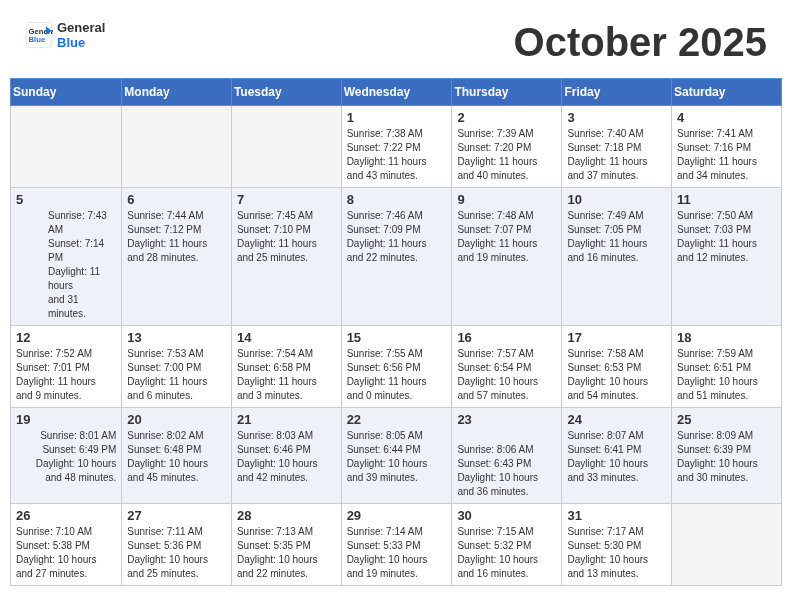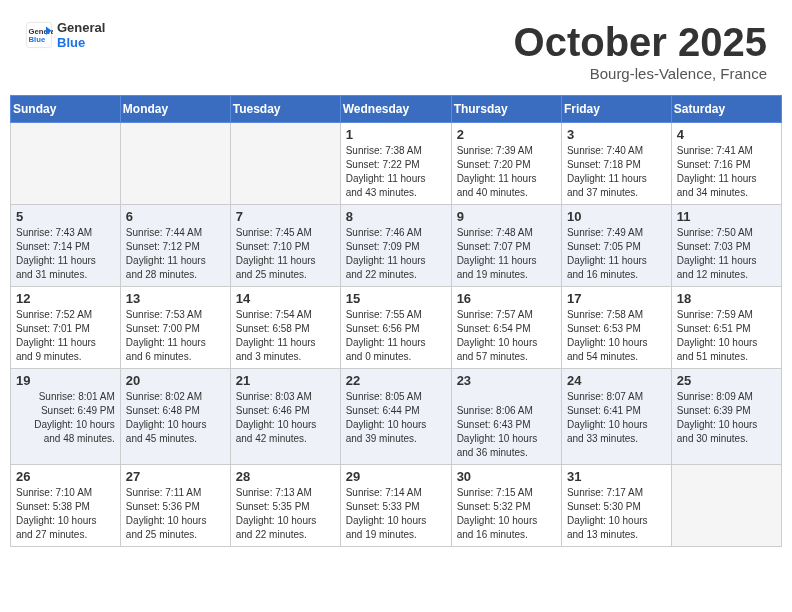--- a/index.html
+++ b/index.html
@@ -91,21 +91,20 @@
       <text x="5" y="30" font-size="11" font-weight="bold" fill="#1a73e8">Blue</text>
       <polygon points="30,8 38,14 30,20" fill="#1a73e8"></polygon>
     </svg>
     <div>
       <div style="font-size:13px;font-weight:bold;color:#333;">General</div>
       <div style="font-size:13px;font-weight:bold;color:#1a73e8;">Blue</div>
     </div>
   </div>
   <div class="title-block">
     <div class="month-title">October 2025</div>
-    <div class="location">Bourg-les-Valence, France</div>
   </div>
 </div>
 
 <table class="calendar">
   <thead>
     <tr>
     <th>Sunday</th>
         <th>Monday</th>
         <th>Tuesday</th>
         <th>Wednesday</th>
@@ -144,21 +143,21 @@
           <span class="day-number">4</span>
           <div class="day-info" style="white-space: pre-line;">Sunrise: 7:41 AM
 Sunset: 7:16 PM
 Daylight: 11 hours
 and 34 minutes.</div>
         </td>
       </tr>
       <tr class="row-alt">
         <td>
           <span class="day-number">5</span>
-          <div class="day-info" style="white-space: pre-line;">Sunrise: 7:43 AM
+          <div class="day-info" style="white-space: pre-line; margin-left: 32px;">Sunrise: 7:43 AM
 Sunset: 7:14 PM
 Daylight: 11 hours
 and 31 minutes.</div>
         </td>
         <td>
           <span class="day-number">6</span>
           <div class="day-info" style="white-space: pre-line;">Sunrise: 7:44 AM
 Sunset: 7:12 PM
 Daylight: 11 hours
 and 28 minutes.</div>

